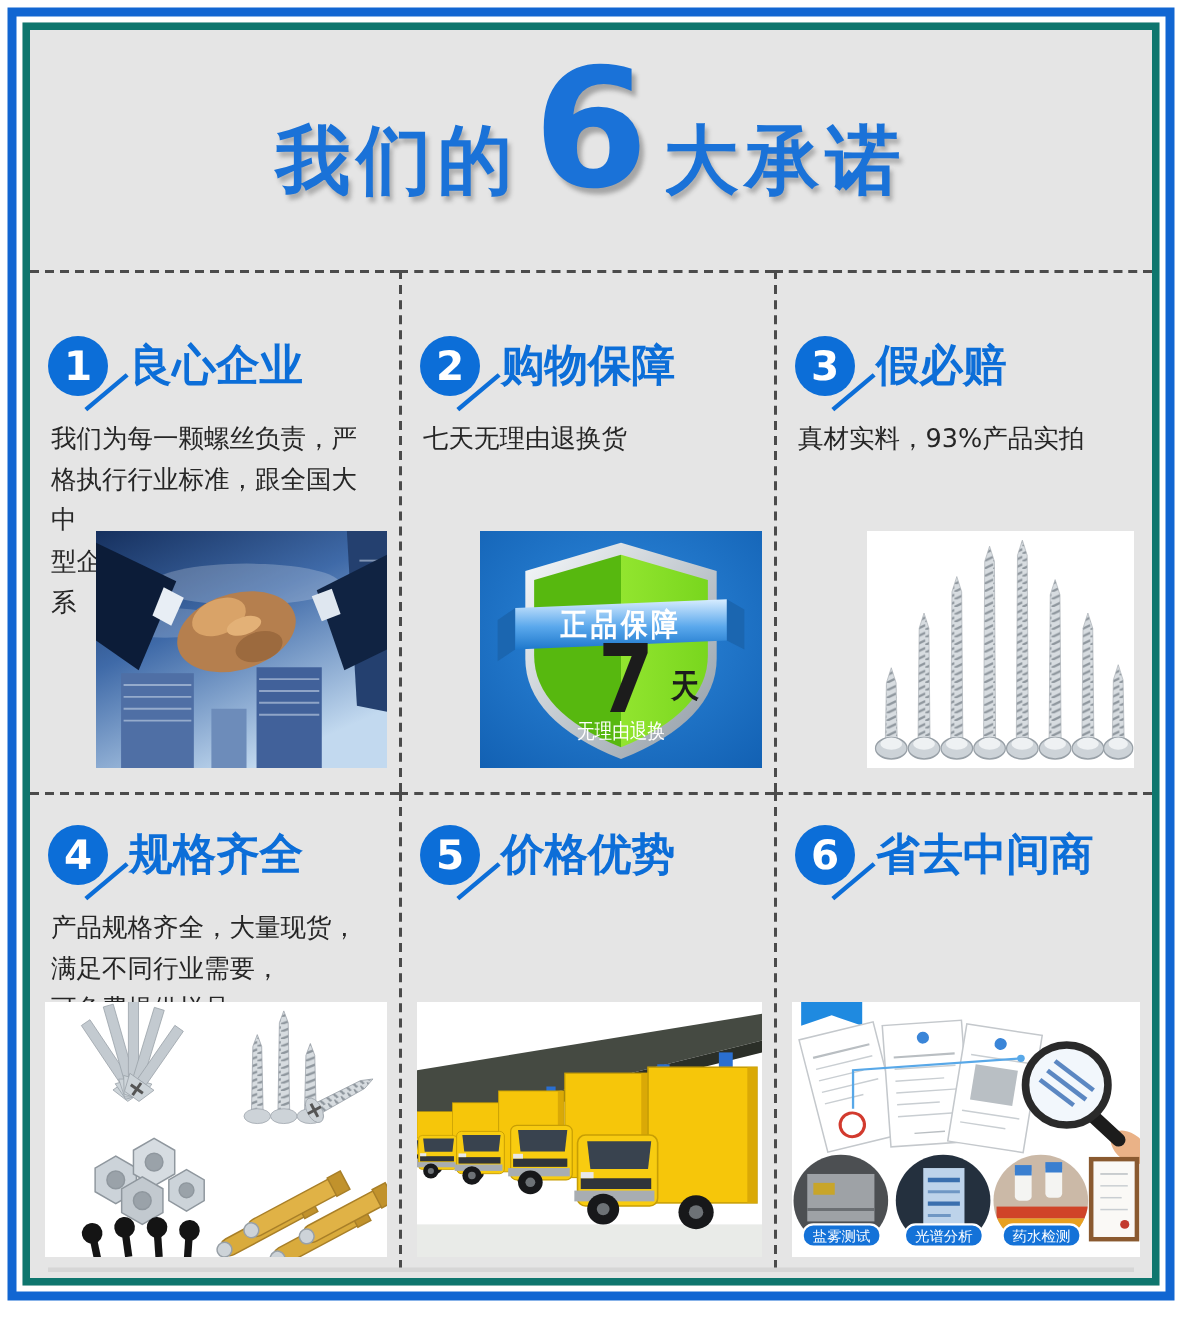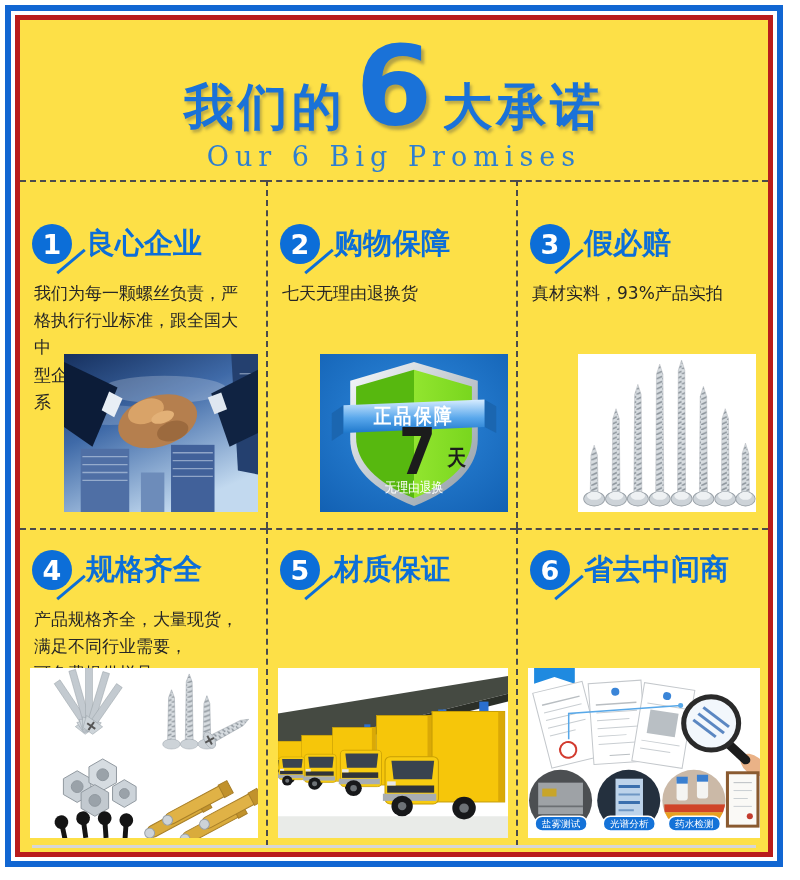--- a/index.html
+++ b/index.html
@@ -1,21 +1,21 @@
 <!DOCTYPE html>
 <html><head>
 <meta charset="utf-8">
 <style>
   html,body{margin:0;padding:0;}
   body{width:800px;height:880px;background:#ffffff;position:relative;
        font-family:"DejaVu Sans","Liberation Sans",sans-serif;}
   .frame-outer{position:absolute;left:5px;top:5px;width:778px;height:862px;
        border:6px solid #1166d2;box-sizing:border-box;}
   .frame-inner{position:absolute;left:4px;top:4px;right:4px;bottom:4px;
-       border:5px solid #b91c1c;box-sizing:border-box;background:#fde047;overflow:hidden;}
+       border:5px solid #0f766e;box-sizing:border-box;background:#e5e5e5;overflow:hidden;}
   
   .header{height:160px;text-align:center;padding-top:14px;box-sizing:border-box;}
   .title-row{display:flex;justify-content:center;align-items:baseline;gap:10px;}
   .t-zh{font-size:50px;font-weight:bold;color:#1a72d8;
         text-shadow:2px 3px 3px rgba(70,70,70,.35);letter-spacing:4px;}
   .t-num{font-size:110px;font-weight:bold;color:#1a72d8;line-height:.95;
         text-shadow:3px 4px 3px rgba(70,70,70,.4);}
   .subtitle{font-family:"DejaVu Serif","Liberation Serif",serif;font-size:27px;
         color:#2e7fd0;letter-spacing:6px;margin-top:0px;}
   
@@ -45,21 +45,20 @@
 
 <div class="frame-outer">
 <div class="frame-inner">
 
   <div class="header">
     <div class="title-row">
       <span class="t-zh">我们的</span>
       <span class="t-num">6</span>
       <span class="t-zh">大承诺</span>
     </div>
-    <div class="subtitle">Our 6 Big Promises</div>
   </div>
 
   <div class="grid">
 
     <section class="cell">
       <div class="cell-head">
         <span class="badge">
               <span>1</span>
               <span class="slash"></span>
             </span>
@@ -322,21 +321,21 @@
         </svg>
       </div>
     </section>
 
     <section class="cell vline row2">
       <div class="cell-head">
         <span class="badge">
               <span>5</span>
               <span class="slash"></span>
             </span>
-        <h3 class="p-title">材质保证</h3>
+        <h3 class="p-title">价格优势</h3>
       </div>
       <div class="art art-r2" id="art5">
         <svg viewBox="0 0 224 172" preserveAspectRatio="none">
           <defs>
             <g id="trk">
               <rect x="50" y="0" width="68" height="88" fill="#f6c60a" stroke="#c79e04" stroke-width="1"></rect>
               <rect x="112" y="0" width="6" height="88" fill="#daa906"></rect>
               <rect x="6" y="44" width="50" height="46" rx="5" fill="#f8cc10" stroke="#c79e04"></rect>
               <polygon points="12,48 52,48 50,66 14,66" fill="#39434f"></polygon>
               <rect x="8" y="72" width="44" height="7" fill="#30343a"></rect>

